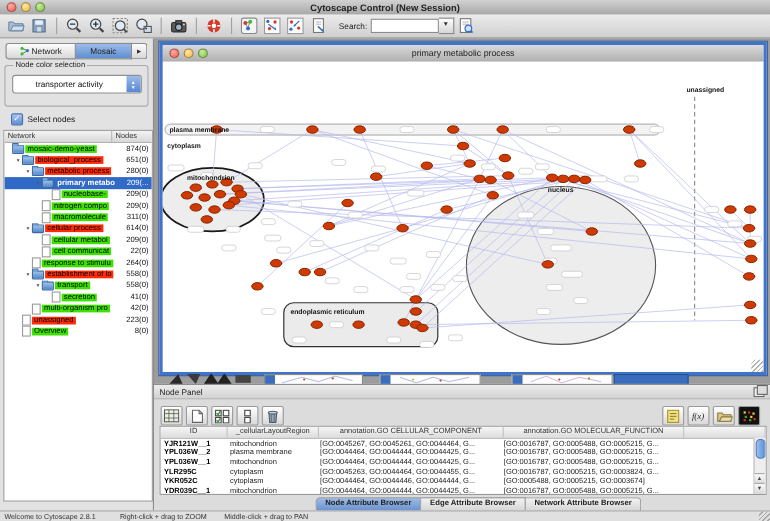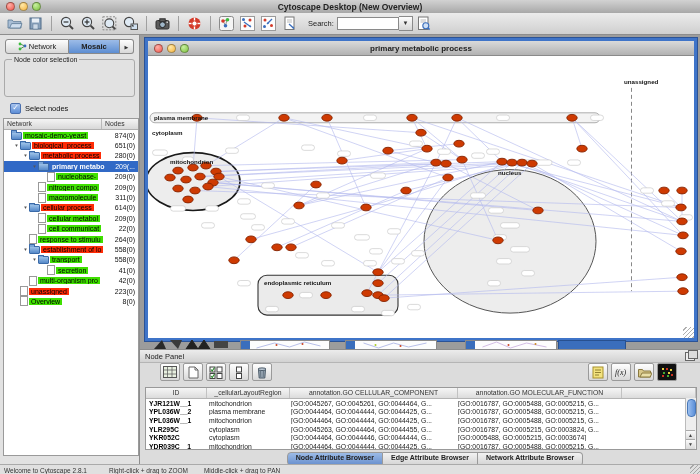--- a/index.html
+++ b/index.html
@@ -30,21 +30,21 @@
     background:#e2e2e2;border-right:1px solid #8d8d8d;box-sizing:border-box}
   #cp-header{height:12px;display:flex;align-items:center;justify-content:space-between;
     padding:0 4px;border-bottom:1px solid #b5b5b5;background:linear-gradient(#ececec,#d5d5d5)}
   #cp-header span{font-size:7.5px;color:#222}
   .float-ico{width:8px;height:7px;border:1px solid #666;position:relative;background:#eee}
   .float-ico:before{content:"";position:absolute;left:2px;top:-3px;width:8px;height:7px;border:1px solid #666;background:#ddd}
   #cp-tabs{height:17px;display:flex;align-items:center;justify-content:center;margin-top:3px}
   .seg{height:13px;display:flex;align-items:center;justify-content:center;font-size:7.5px;
        border:1px solid #8a8a8a;border-left:none;background:linear-gradient(#fdfdfd,#d8d8d8);color:#222}
   .seg.first{border-left:1px solid #8a8a8a;border-radius:3px 0 0 3px}
-  .seg.sel{background:linear-gradient(#9dbce8,#5d8ed2);font-weight:bold}
+  .seg.sel{background:linear-gradient(#9dbce8,#5d8ed2);font-weight:normal}
   .seg.last{border-radius:0 3px 3px 0;width:13px;font-size:5px;color:#333}
   #groupbox{margin:4px 4px 0 4px;border:1px solid #aaa;border-radius:3px;position:relative;
     height:30px;padding-top:6px}
   #groupbox legend,#gb-label{position:absolute;top:-4px;left:7px;font-size:7px;color:#222;background:#e2e2e2;padding:0 2px}
   #combo{margin:2px auto 0 auto;width:116px;height:15px;border:1px solid #8f8f8f;border-radius:3px;
     background:#fff;display:flex;align-items:center;overflow:hidden}
   #combo .cv{flex:1;font-size:7.5px;color:#111;text-align:center}
   #combo .stepper{width:13px;height:15px;background:linear-gradient(#9cbcec,#5585d2);color:#fff;
     font-size:4.5px;line-height:5px;display:flex;flex-direction:column;align-items:center;justify-content:center}
   #selrow{display:flex;align-items:center;margin:6px 0 0 10px;height:11px}
@@ -70,36 +70,36 @@
   .tl.red{background:#ff2b06}
   .tree-row.sel .tl{background:transparent;color:#fff;font-weight:bold}
   .tc{margin-left:auto;font-size:7px;color:#111;padding-right:3px;flex:none}
   .tree-row.sel .tc{color:#fff}
   
   #desktop{position:absolute;left:140px;top:35px;width:560px;height:314px;background:#9c9c9c;overflow:hidden}
   #netwin{position:absolute;left:5px;top:3px;width:552px;height:303px;box-sizing:border-box;
     border:3px solid #3f74c8;box-shadow:0 0 0 1px #2c5396;background:#fff}
   #nw-title{height:14px;background:linear-gradient(#dadada,#b2b2b2);border-bottom:1px solid #8a8a8a;
     display:flex;align-items:center;position:relative}
-  #nw-title .cap{position:absolute;left:0;right:0;text-align:center;font-size:8px;font-weight:bold;color:#222}
+  #nw-title .cap{position:absolute;left:0;right:0;text-align:center;font-size:8px;font-weight:normal;color:#222}
   #netcanvas{position:absolute;left:0;top:15px;right:0;bottom:0;background:#fff}
   #nw-grip{position:absolute;right:0;bottom:0;width:11px;height:11px;
     background:repeating-linear-gradient(135deg,transparent 0 2px,#b0b0b0 2px 3px)}
   .mini{position:absolute;top:305px;height:9px}
   .mini-strip{background:#fdfdfd;border:1px solid #888;display:flex}
   .mini-strip .blue{width:9px;height:100%;background:#3a6ebc;flex:none}
   .mini-strip svg{flex:1}
   #mini-blue{background:#3a6ebc;border:1px solid #27508f}
   
   #datapanel{position:absolute;left:140px;top:349px;width:560px;height:115px;background:#dcdcdc;
     border-top:1px solid #8d8d8d;box-sizing:border-box}
   #dp-header{height:12px;display:flex;align-items:center;justify-content:space-between;padding:0 5px;
     background:linear-gradient(#ececec,#d2d2d2);border-bottom:1px solid #b5b5b5}
   #dp-header span{font-size:7.5px;color:#222}
-  #dp-toolbar{height:24px;display:flex;align-items:flex-start;padding:0 20px}
+  #dp-toolbar{height:24px;display:flex;align-items:flex-end;padding:0 6px}
   .dbtn{width:18px;height:16px;border:1px solid #9a9a9a;border-radius:2px;margin-right:3px;
     background:linear-gradient(#ffffff,#d8d8d8);display:flex;align-items:center;justify-content:center}
   .dbtn.dark{background:#111}
   #dp-spacer{flex:1}
   #dtable{position:absolute;left:5px;top:37px;width:552px;height:63px;background:#fff;border:1px solid #999;
     box-sizing:border-box;overflow:hidden}
   #dhead{display:flex;height:10px;background:linear-gradient(#f6f6f6,#dcdcdc);border-bottom:1px solid #b5b5b5}
   #dhead div{font-size:6.8px;color:#333;text-align:center;line-height:10px;border-right:1px solid #c2c2c2;
     overflow:hidden;white-space:nowrap}
   .drow{display:flex;height:8.6px;align-items:center}
@@ -125,21 +125,21 @@
   #app-grip{position:absolute;right:0;bottom:0;width:10px;height:10px;
     background:repeating-linear-gradient(135deg,transparent 0 2px,#a8a8a8 2px 3px)}
 </style>
 </head>
 <body>
 
 <div id="titlebar">
   <div class="tl-dot tl-red"></div>
   <div class="tl-dot tl-yel"></div>
   <div class="tl-dot tl-grn"></div>
-  <div id="app-title">Cytoscape Desktop (New Overview)</div>
+  <div id="app-title">Cytoscape Control (New Session)</div>
 </div>
 
 <div id="toolbar">
   <div class="tbtn">
     <svg width="17" height="17" viewBox="0 0 17 17">
         <path d="M2 13 L2 5 L6.2 5 L7.4 6.6 L15 6.6 L15 13 Z" fill="#a9bed5" stroke="#5b7896" stroke-width="0.8"></path>
         <path d="M3.6 13 L5.6 8.6 L16 8.6 L14.2 13 Z" fill="#cfdeee" stroke="#5b7896" stroke-width="0.8"></path>
       </svg>
   </div>
   <div class="tbtn">
@@ -266,20 +266,27 @@
         </svg>
       <span>Network</span>
     </div>
     <div class="seg sel" style="width:50px">
       <span>Mosaic</span>
     </div>
     <div class="seg last">▶</div>
   </div>
   <div id="groupbox">
     <div id="gb-label">Node color selection</div>
+    <div id="combo">
+      <div class="cv">transporter activity</div>
+      <div class="stepper">
+          <span>▲</span>
+          <span>▼</span>
+        </div>
+    </div>
   </div>
   <div id="selrow">
     <div id="selbox">✓</div>
     <span>Select nodes</span>
   </div>
   <div id="treebox">
     <div id="tree-head">
       <div class="c1">Network</div>
       <div class="c2">Nodes</div>
     </div>

